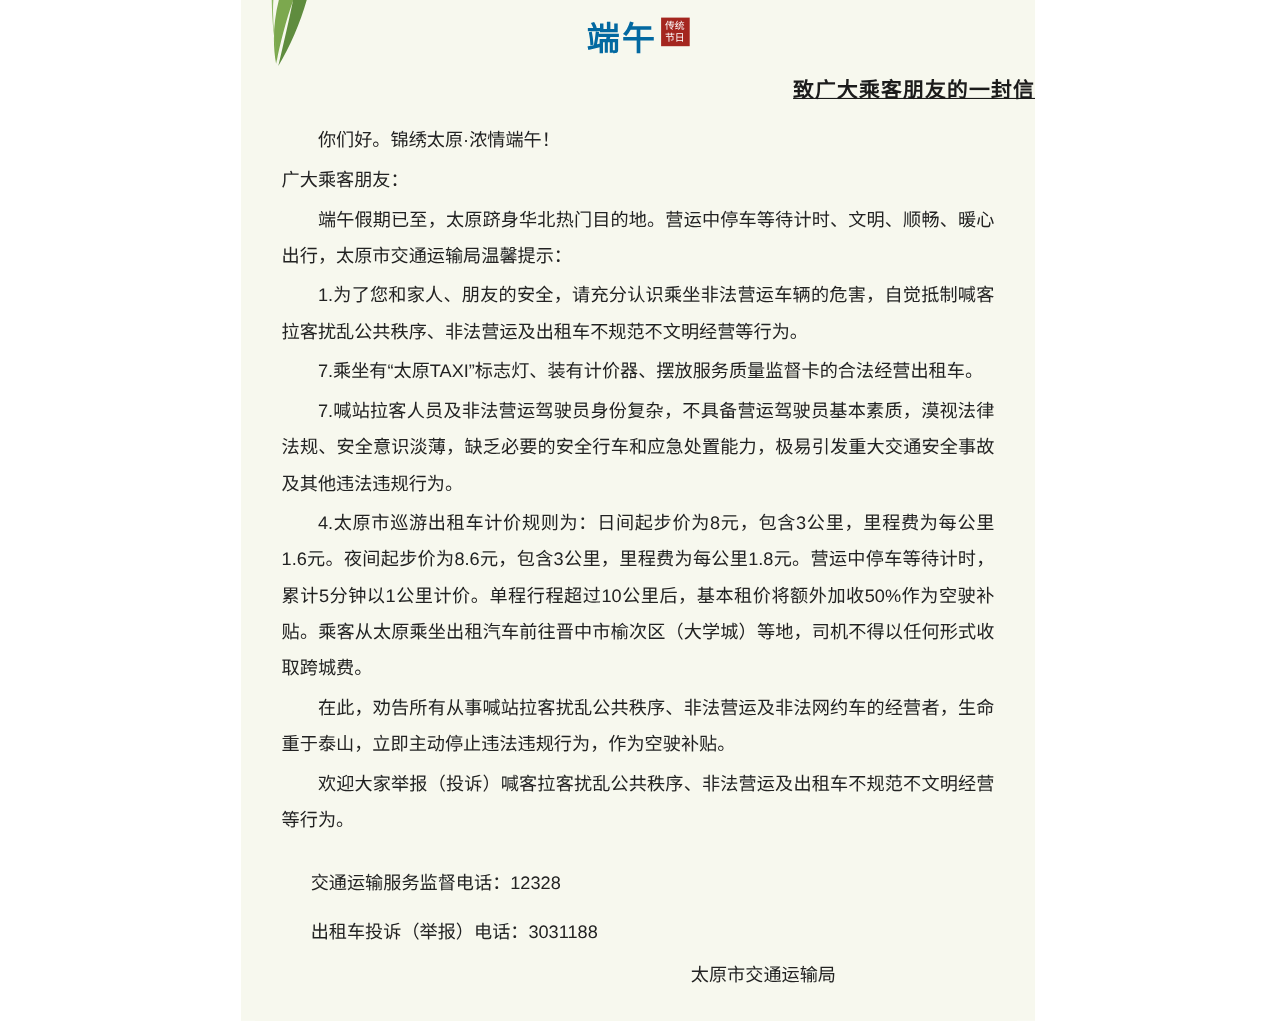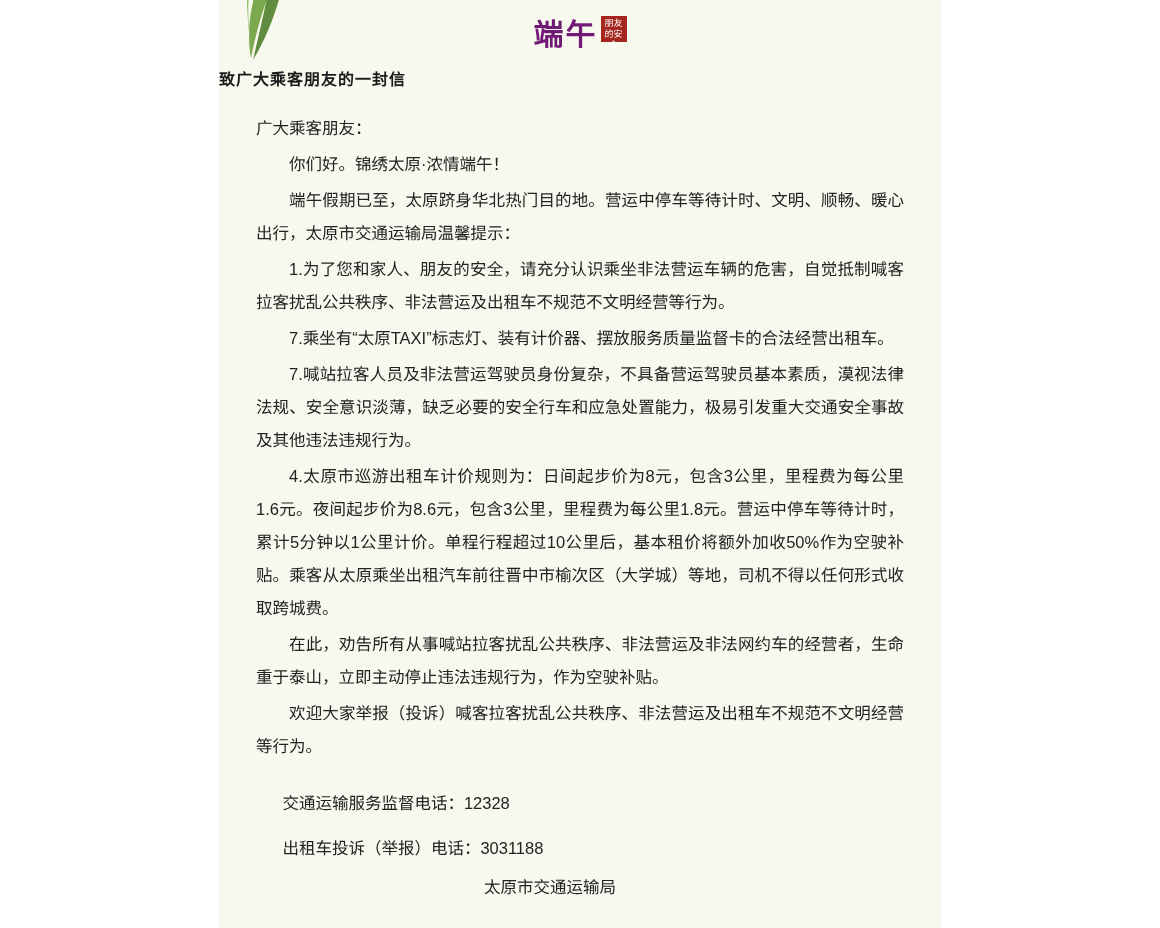--- a/index.html
+++ b/index.html
@@ -43,21 +43,21 @@
     left: 0;
     top: 10px;
     width: 722px;
     text-align: center;
   }
   .logo-duanwu {
     display: inline-block;
     font-family: "Liberation Serif", "DejaVu Serif", serif;
     font-size: 30px;
     font-weight: bold;
-    color: #701a75;
+    color: #0369a1;
     letter-spacing: 2px;
     vertical-align: middle;
   }
   .logo-seal {
     display: inline-block;
     vertical-align: middle;
     margin-left: 3px;
     margin-bottom: 6px;
     width: 26px;
     height: 26px;
@@ -69,25 +69,26 @@
     text-align: center;
     padding-top: 2px;
     box-sizing: border-box;
     letter-spacing: 0;
   }
   .doc-title {
     position: absolute;
     left: 0;
     top: 66px;
     width: 722px;
-    text-align: left;
-    font-size: 16px;
+    text-align: right;
+    font-size: 19px;
     font-weight: bold;
     color: #1b1b1b;
     letter-spacing: 1px;
+    text-decoration: underline;
   }
   .body-text {
     position: absolute;
     left: 37px;
     top: 112px;
     width: 648px;
     font-size: 16.5px;
     line-height: 33px;
     color: #222222;
     text-align: justify;
@@ -103,47 +104,47 @@
     text-indent: 1.6em;
     margin-bottom: 0;
     margin-top: 12px;
   }
   .spacer-sm { height: 9px; }
   .signature {
     position: absolute;
     right: 37px;
     bottom: 24px;
     width: 420px;
-    text-align: left;
+    text-align: center;
     font-size: 16.5px;
     line-height: 33px;
     color: #222222;
   }
 </style>
 </head>
 <body>
 
 <div class="page">
   <div class="sheet">
 
     <svg class="leaf-deco" viewBox="0 0 80 80">
       <path d="M28 -6 C 20 18, 18 42, 22 64 C 26 44, 32 20, 40 0 Z" fill="#7ca84e"></path>
       <path d="M40 -8 C 36 16, 30 40, 24 66 C 36 46, 46 22, 52 -2 Z" fill="#5f8c3e"></path>
       <path d="M18 2 C 18 22, 20 44, 24 62 C 20 40, 18 20, 20 0 Z" fill="#8fba63"></path>
     </svg>
 
     <div class="logo-wrap">
-      <span class="logo-duanwu">端午</span><span class="logo-seal">朋友的安全</span>
+      <span class="logo-duanwu">端午</span><span class="logo-seal">传统节日</span>
     </div>
 
     <div class="doc-title">致广大乘客朋友的一封信</div>
 
     <div class="body-text">
+      <p class="p">你们好。锦绣太原·浓情端午！</p>
       <p class="p no-indent">广大乘客朋友：</p>
-      <p class="p">你们好。锦绣太原·浓情端午！</p>
       <p class="p">端午假期已至，太原跻身华北热门目的地。营运中停车等待计时、文明、顺畅、暖心出行，太原市交通运输局温馨提示：</p>
       <p class="p">1.为了您和家人、朋友的安全，请充分认识乘坐非法营运车辆的危害，自觉抵制喊客拉客扰乱公共秩序、非法营运及出租车不规范不文明经营等行为。</p>
       <p class="p">7.乘坐有“太原TAXI”标志灯、装有计价器、摆放服务质量监督卡的合法经营出租车。</p>
       <p class="p">7.喊站拉客人员及非法营运驾驶员身份复杂，不具备营运驾驶员基本素质，漠视法律法规、安全意识淡薄，缺乏必要的安全行车和应急处置能力，极易引发重大交通安全事故及其他违法违规行为。</p>
       <p class="p">4.太原市巡游出租车计价规则为：日间起步价为8元，包含3公里，里程费为每公里1.6元。夜间起步价为8.6元，包含3公里，里程费为每公里1.8元。营运中停车等待计时，累计5分钟以1公里计价。单程行程超过10公里后，基本租价将额外加收50%作为空驶补贴。乘客从太原乘坐出租汽车前往晋中市榆次区（大学城）等地，司机不得以任何形式收取跨城费。</p>
       <p class="p">在此，劝告所有从事喊站拉客扰乱公共秩序、非法营运及非法网约车的经营者，生命重于泰山，立即主动停止违法违规行为，作为空驶补贴。</p>
       <p class="p">欢迎大家举报（投诉）喊客拉客扰乱公共秩序、非法营运及出租车不规范不文明经营等行为。</p>
       <div class="spacer-sm"></div>
       <p class="p hot-line">交通运输服务监督电话：12328</p>
       <p class="p hot-line">出租车投诉（举报）电话：3031188</p>

